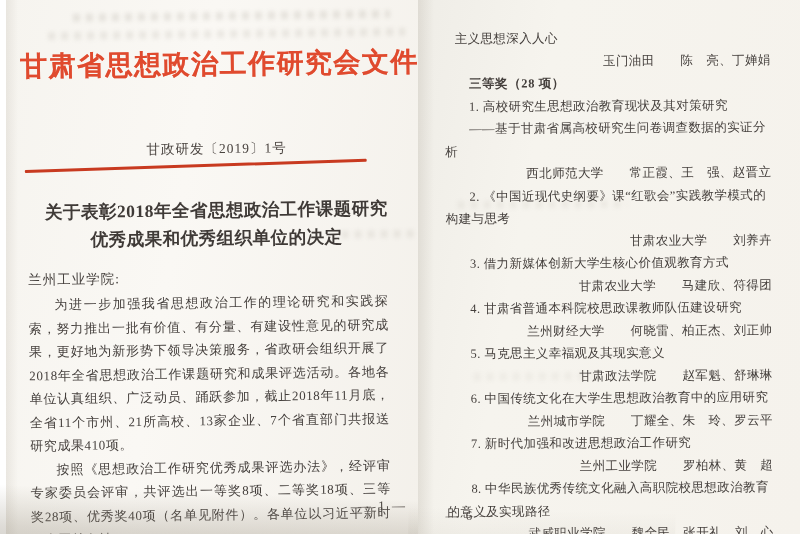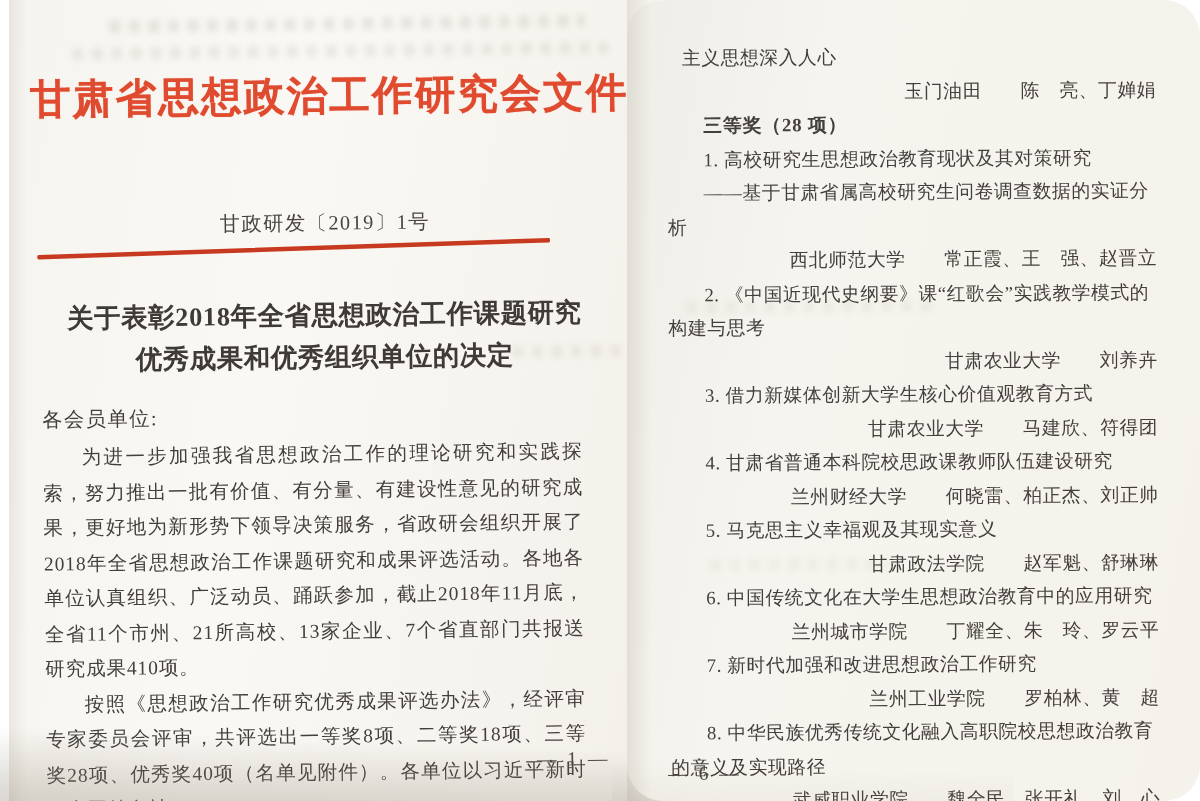--- a/index.html
+++ b/index.html
@@ -18,21 +18,20 @@
     background:linear-gradient(to right,rgba(150,140,125,.14),rgba(150,140,125,0));
   }
   #page-left::after{
     content:"";position:absolute;left:-12px;bottom:-34px;width:118%;height:74px;
     background:linear-gradient(to bottom,rgba(150,140,122,0) 0%,rgba(140,131,114,.28) 55%,rgba(122,114,99,.38) 100%);
     transform:rotate(2.2deg);
   }
   #page-right{
     left:418px;width:382px;
     background:linear-gradient(100deg,#efede7 0%,#f6f4ee 30%,#f5f2ec 100%);
-    border-radius:24px;
   }
   #page-right::before{
     content:"";position:absolute;left:0;top:0;bottom:0;width:16px;
     background:linear-gradient(to right,rgba(150,140,125,.18),rgba(150,140,125,0));
   }
   #page-right::after{
     content:"";position:absolute;left:-10px;bottom:-40px;width:70%;height:64px;
     background:linear-gradient(to bottom,rgba(150,140,122,0) 0%,rgba(140,131,114,.16) 100%);
     transform:rotate(1.4deg);
   }
@@ -100,21 +99,21 @@
     <div class="smudge" style="top:30px;left:45px;right:30px;opacity:.34;"></div>
     <div class="smudge" style="top:232px;right:18px;width:78px;opacity:.3;"></div>
 
     <div class="org-title">甘肃省思想政治工作研究会文件</div>
     <div class="doc-number">甘政研发〔2019〕1号</div>
     <div class="red-rule"></div>
     <div class="doc-title">
       <div>关于表彰2018年全省思想政治工作课题研究</div>
       <div>优秀成果和优秀组织单位的决定</div>
     </div>
-    <div class="salutation">各会员单位:</div>
+    <div class="salutation">兰州工业学院:</div>
     <div class="body-text">
       <p>为进一步加强我省思想政治工作的理论研究和实践探索，努力推出一批有价值、有分量、有建设性意见的研究成果，更好地为新形势下领导决策服务，省政研会组织开展了2018年全省思想政治工作课题研究和成果评选活动。各地各单位认真组织、广泛动员、踊跃参加，截止2018年11月底，全省11个市州、21所高校、13家企业、7个省直部门共报送研究成果410项。</p>
       <p>按照《思想政治工作研究优秀成果评选办法》，经评审专家委员会评审，共评选出一等奖8项、二等奖18项、三等奖28项、优秀奖40项（名单见附件）。各单位以习近平新时代中国特色社</p>
     </div>
     <div class="pageno-left">— 1 —</div>
   </div>
 </div>
 
 <div class="page" id="page-right">
   <div class="content" id="right-content">

